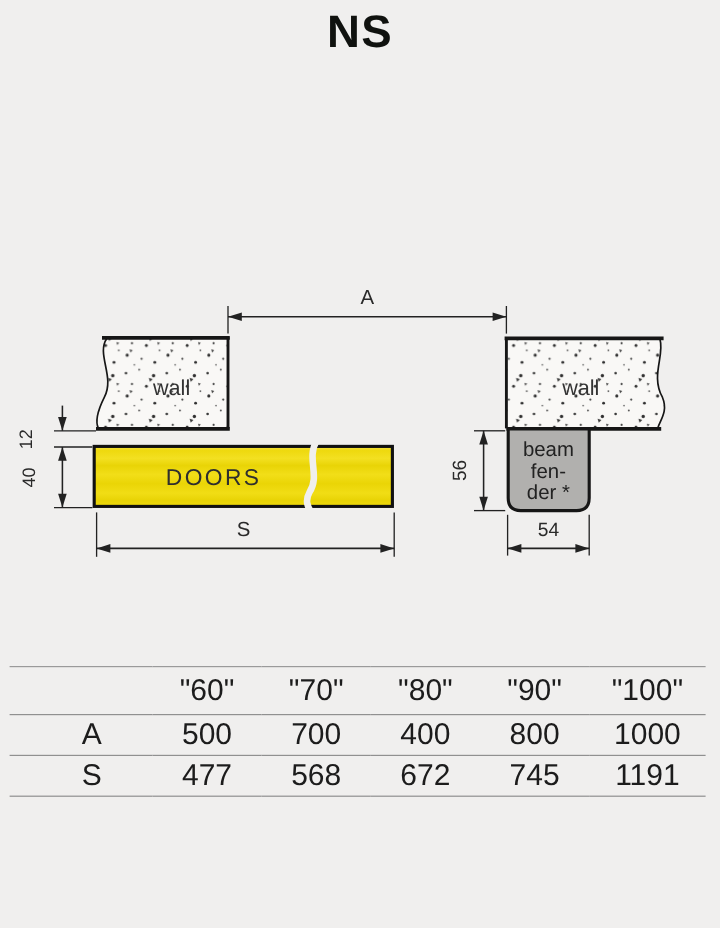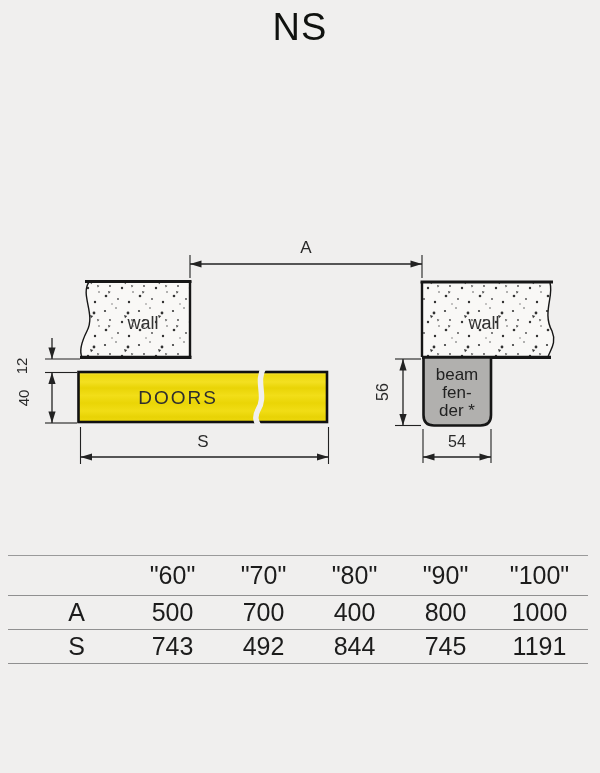--- a/index.html
+++ b/index.html
@@ -7,21 +7,21 @@
     width:600px;height:773px;
     background:#f0efee;
     font-family:"Liberation Sans", sans-serif;
     position:relative;
     overflow:hidden;
     color:#1c1c1c;
   }
   .page{position:absolute;inset:0;}
   .title{
     position:absolute;top:6px;left:0;width:600px;
-    text-align:center;font-size:38px;font-weight:normal;
+    text-align:center;font-size:38px;font-weight:bold;
     letter-spacing:1px;color:#10120f;margin:0;
   }
   .diagram-wrap{position:absolute;left:0;top:230px;width:600px;height:245px;}
   svg text{font-family:"Liberation Sans", sans-serif;fill:#2a2a2a;}
   .dim-label{font-size:16px;}
   .dim-label-small{font-size:15px;}
   .wall-label{font-size:18px;fill:#333;}
   .doors-label{font-size:19px;letter-spacing:2px;fill:#2e2e2e;}
   .fender-label{font-size:17px;fill:#222;}
   .dline{stroke:#222;stroke-width:1.3;fill:none;}
@@ -176,23 +176,23 @@
         <tr>
           <td class="rowlabel">A</td>
           <td>500</td>
           <td>700</td>
           <td>400</td>
           <td>800</td>
           <td>1000</td>
         </tr>
         <tr>
           <td class="rowlabel">S</td>
-          <td>743</td>
-          <td>492</td>
-          <td>844</td>
+          <td>477</td>
+          <td>568</td>
+          <td>672</td>
           <td>745</td>
           <td>1191</td>
         </tr>
       </tbody>
     </table>
   </div>
 
 </div>
 
 </body></html>

